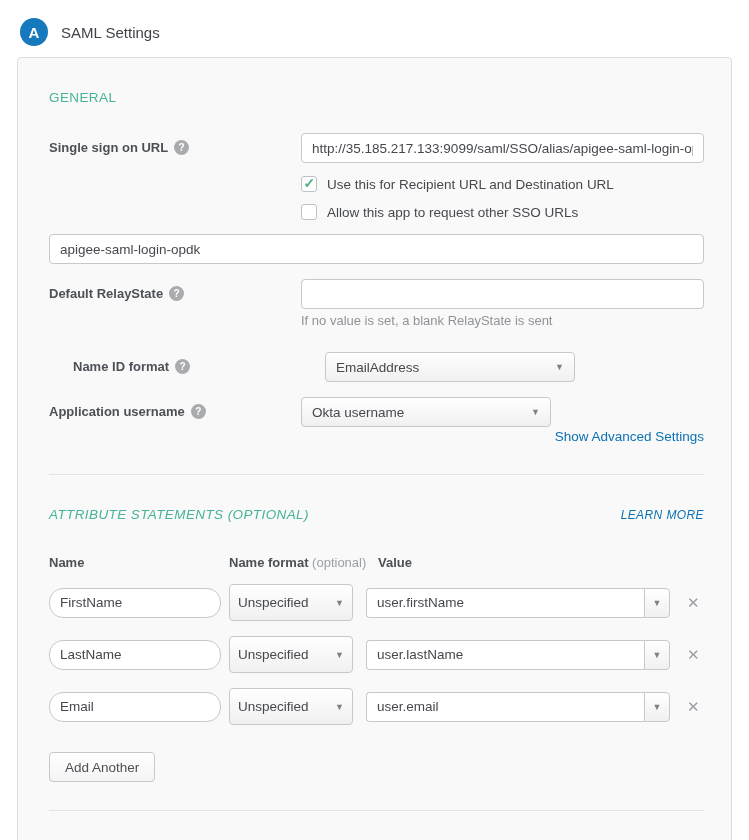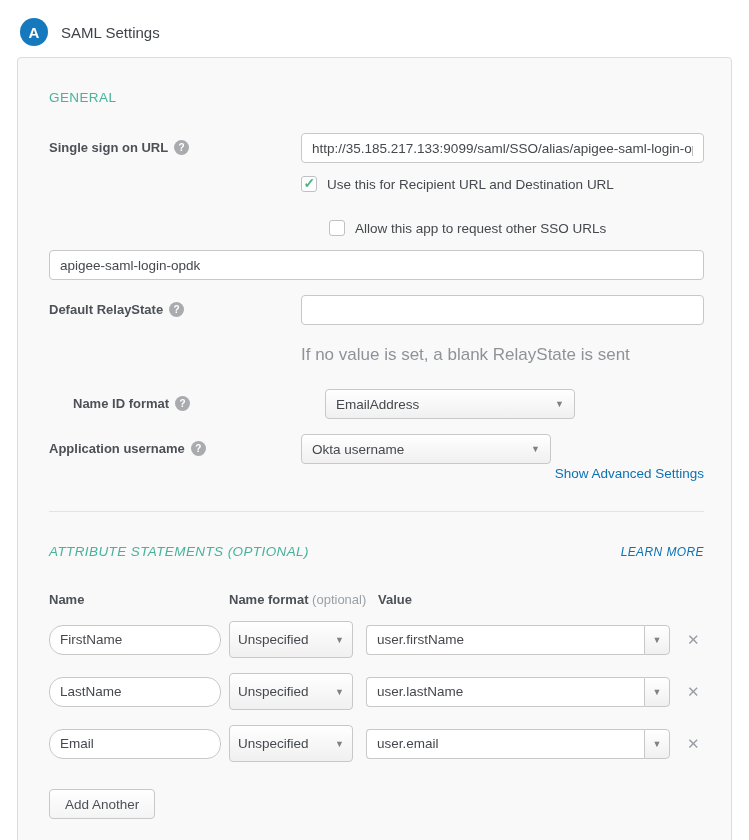--- a/index.html
+++ b/index.html
@@ -23,21 +23,21 @@
   .label-col { width:252px; padding-top:7px; font-size:13px; font-weight:bold; color:#4d5157; }
   .field-col { flex:1; }
   .help-icon { display:inline-block; width:15px; height:15px; border-radius:50%;
     background:#a9abae; color:#fff; font-size:10px; font-weight:bold; line-height:15px;
     text-align:center; margin-left:6px; vertical-align:1px; cursor:pointer; }
 
   input.text-input { width:100%; height:30px; border:1px solid #c8c8c8; border-radius:4px;
     background:#fff; padding:0 10px; font-size:13.5px; color:#45484d;
     font-family:"Liberation Sans", sans-serif; }
 
-  .helper-text { color:#8f9398; font-size:17px; margin-top:20px; }
+  .helper-text { color:#8f9398; font-size:13px; margin-top:4px; }
 
   
   .checkbox-row { display:flex; align-items:center; gap:10px; }
   .checkbox { width:16px; height:16px; border:1px solid #bfc2c5; border-radius:3px;
     background:#fff; position:relative; cursor:pointer; flex:0 0 16px; }
   .checkbox.checked::after { content:"\2713"; position:absolute; left:1.5px; top:-2px;
     color:#4db584; font-size:14px; font-weight:bold; }
   .checkbox-label { font-size:13.5px; color:#45484d; }
 
   
@@ -73,21 +73,21 @@
   .combo-btn .caret { font-size:9px; color:#7d8287; }
   .remove-btn { margin-left:17px; color:#9aa0a5; font-size:15px; cursor:pointer;
     background:none; border:none; line-height:1; font-family:"Liberation Sans", sans-serif; }
 
   .add-btn { height:30px; padding:0 15px; border:1px solid #c8c8c8; border-radius:4px;
     background:linear-gradient(#ffffff,#f4f4f4); font-size:13.5px; color:#4d5157;
     cursor:pointer; font-family:"Liberation Sans", sans-serif; }
 
   
   .mt-28 { margin-top:28px; } .mt-24 { margin-top:24px;margin-left:24px; }
-  .mb-13 { margin-bottom:13px; } .mb-16 { margin-bottom:28px; } .mb-14 { margin-bottom:14px;gap:28px; }
+  .mb-13 { margin-bottom:13px; } .mb-16 { margin-bottom:12px; } .mb-14 { margin-bottom:14px; }
   .mb-15 { margin-bottom:15px; }
 </style>
 </head>
 <body>
 
 <div class="app-header">
   <div class="step-badge">A</div>
   <div class="page-title">SAML Settings</div>
 </div>
 

